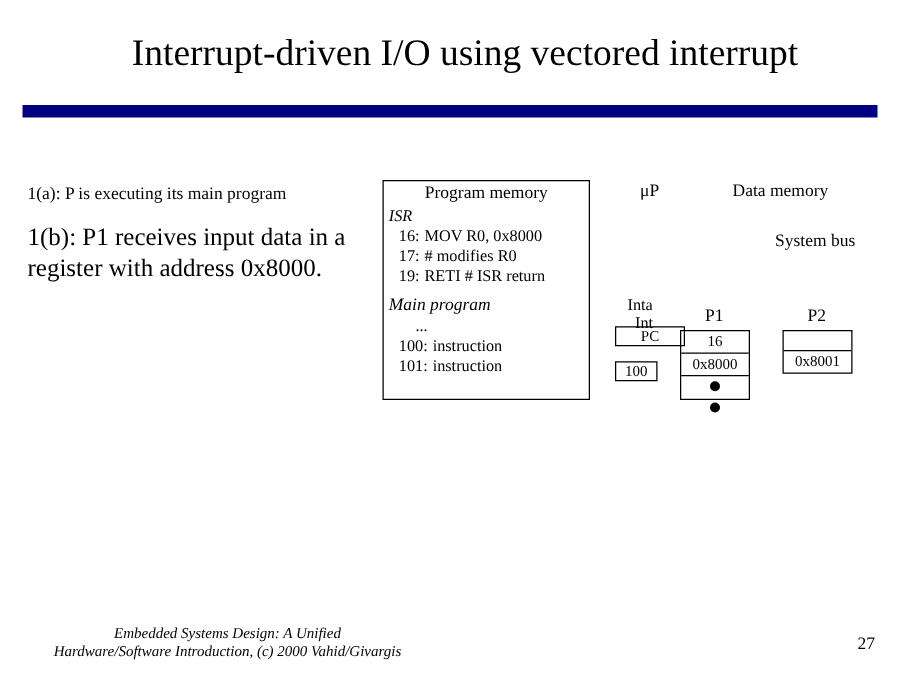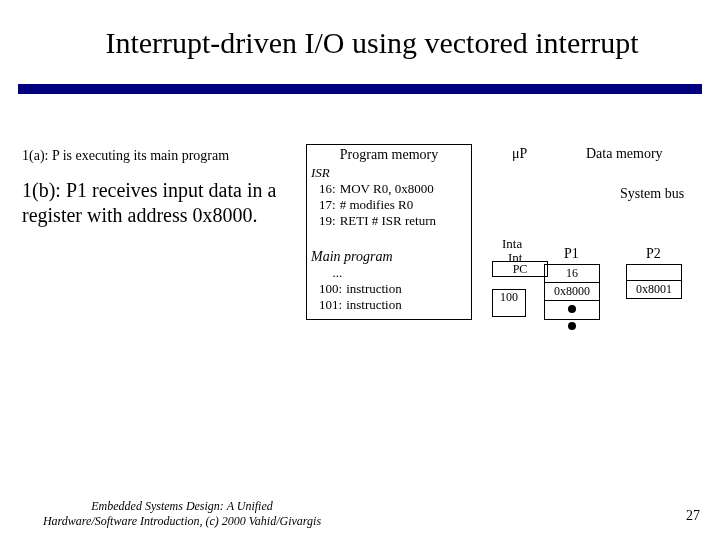--- a/index.html
+++ b/index.html
@@ -17,36 +17,36 @@
   .step-b { position: absolute; top: 178px; left: 22px; width: 280px; font-size: 20px; line-height: 1.25; }
 
   .progmem {
     position: absolute; top: 144px; left: 306px; width: 166px; height: 176px;
     border: 1px solid #000; padding: 2px 4px 4px 4px;
   }
   .progmem .hdr { text-align: center; font-size: 14px; }
   .progmem .isr { font-style: italic; font-size: 13px; margin-top: 2px; }
   .progmem table { border-collapse: collapse; font-size: 13px; margin-left: 8px; }
   .progmem td.addr { text-align: right; padding-right: 4px; }
-  .progmem .mainlbl { font-style: italic; font-size: 14px; margin-top: 20px; }
+  .progmem .mainlbl { font-style: italic; font-size: 14px; margin-top: 8px; }
 
   .mup-label { position: absolute; top: 146px; left: 512px; font-size: 14px; }
   .datamem-label { position: absolute; top: 146px; left: 586px; font-size: 14px; }
   .sysbus-label  { position: absolute; top: 186px; left: 620px; font-size: 14px; }
   .inta-label { position: absolute; top: 236px; left: 502px; font-size: 13px; font-family: Liberation Serif, serif; }
   .int-label  { position: absolute; top: 250px; left: 508px; font-size: 13px; }
   .p1-label { position: absolute; top: 246px; left: 564px; font-size: 14px; }
   .p2-label { position: absolute; top: 246px; left: 646px; font-size: 14px; }
 
   .pcbox {
     position: absolute; top: 261px; left: 492px; width: 56px; height: 16px;
     border: 1px solid #000; font-size: 12px; text-align: center; line-height: 14px;
   }
   .val100 {
-    position: absolute; top: 289px; left: 492px; width: 34px; height: 28px;
+    position: absolute; top: 289px; left: 492px; width: 34px; height: 16px;
     border: 1px solid #000; font-size: 12px; text-align: center; line-height: 14px;
   }
   .peribox {
     position: absolute; width: 56px; border: 1px solid #000;
     font-size: 12px; text-align: center;
   }
   .p1-box { top: 264px; left: 544px; }
   .p2-box { top: 264px; left: 626px; }
   .peribox .cell { border-bottom: 1px solid #000; padding: 1px 0; }
   .peribox .cell:last-child { border-bottom: none; }

